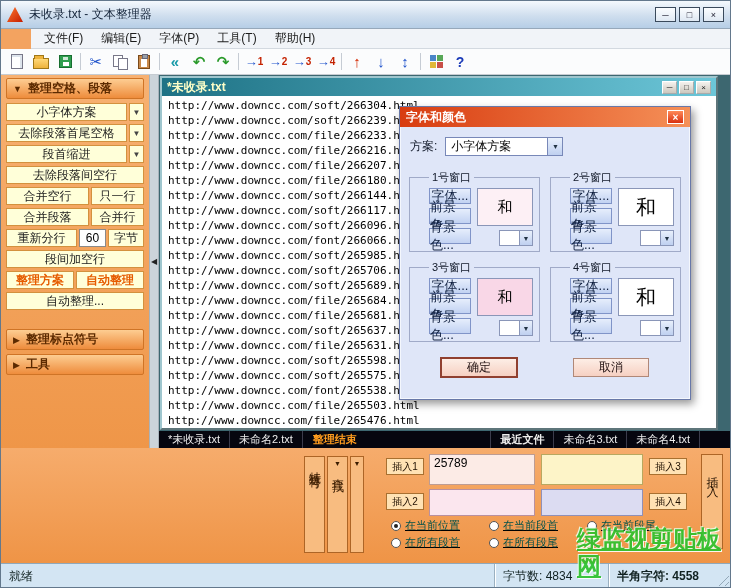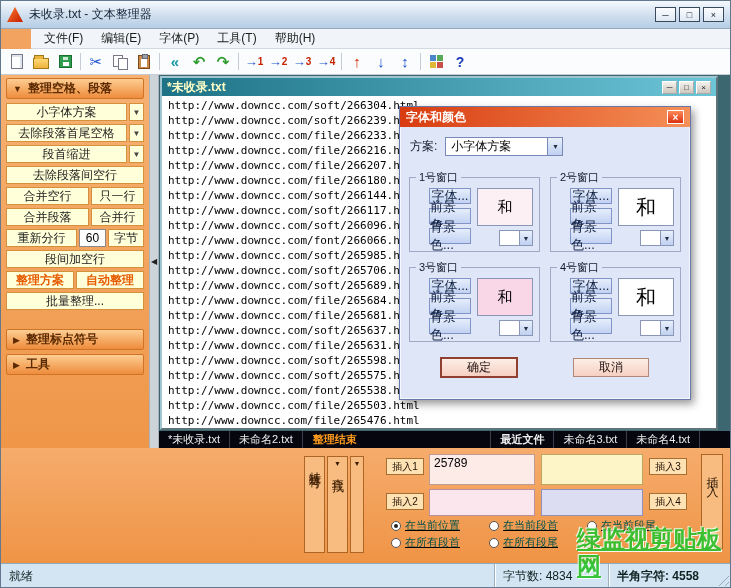--- a/index.html
+++ b/index.html
@@ -94,21 +94,21 @@
   .dialog-close { margin-left:auto; width:17px; height:14px; background:linear-gradient(#ff8a58,#d83010);
     border:1px solid #fff; color:#fff; font-size:10px; font-weight:bold;
     display:flex; align-items:center; justify-content:center; }
   .scheme-row { display:flex; align-items:center; gap:8px; margin:10px 10px 14px; color:#101828; }
   .scheme-combo { width:118px; height:19px; background:#fff; border:1px solid #7888b8;
     display:flex; align-items:center; padding-left:5px; color:#000; }
   .combo-arrow { margin-left:auto; width:15px; height:100%; background:linear-gradient(#e9f0fc,#bfd0f0);
     border-left:1px solid #7888b8; display:flex; align-items:center; justify-content:center; font-size:7px; color:#234; }
   .groups { display:grid; grid-template-columns:1fr 1fr; gap:8px 10px; padding:0 9px; }
   fieldset.grp { border:1px solid #a0aac8; height:82px; padding:2px 5px 4px; background:transparent; }
-  fieldset.grp legend { font-size:11px; color:#101828; padding:0 3px; margin-left:1px; }
+  fieldset.grp legend { font-size:11px; color:#101828; padding:0 3px; margin-left:14px; }
   .grp-body { display:flex; gap:6px; padding-top:1px; }
   .grp-left { display:flex; flex-direction:column; gap:4px; width:56px; }
   .dlg-small-btn { height:16px; background:linear-gradient(#e6eefc,#c2d2f2); border:1px solid #8094c8;
     font-size:13px; color:#102040; display:flex; align-items:center; justify-content:center;margin-left:14px; }
   .grp-right { flex:1; position:relative; }
   .preview { position:absolute; left:0; top:0; right:1px; height:38px; border:1px solid #8a96b8;
     display:flex; align-items:center; justify-content:center; color:#000; }
   .mini-combo { position:absolute; right:1px; top:42px; width:34px; height:16px; background:#fff;
     border:1px solid #8a96b8; display:flex; }
   .mini-arrow { margin-left:auto; width:13px; background:linear-gradient(#e9f0fc,#bfd0f0);
@@ -293,21 +293,21 @@
       <span class="sb-btn sb-unit">字节</span>
     </div>
     <div class="sb-row">
       <span class="sb-btn">段间加空行</span>
     </div>
     <div class="sb-row">
       <span class="sb-btn accent">整理方案</span>
       <span class="sb-btn accent">自动整理</span>
     </div>
     <div class="sb-row">
-      <span class="sb-btn">批量整理...</span>
+      <span class="sb-btn">自动整理...</span>
     </div>
     <div class="acc-header mt-gap">
       <span class="acc-arrow">▶</span>
       <span>整理标点符号</span>
     </div>
     <div class="acc-header">
       <span class="acc-arrow">▶</span>
       <span>工具</span>
     </div>
   </div>

